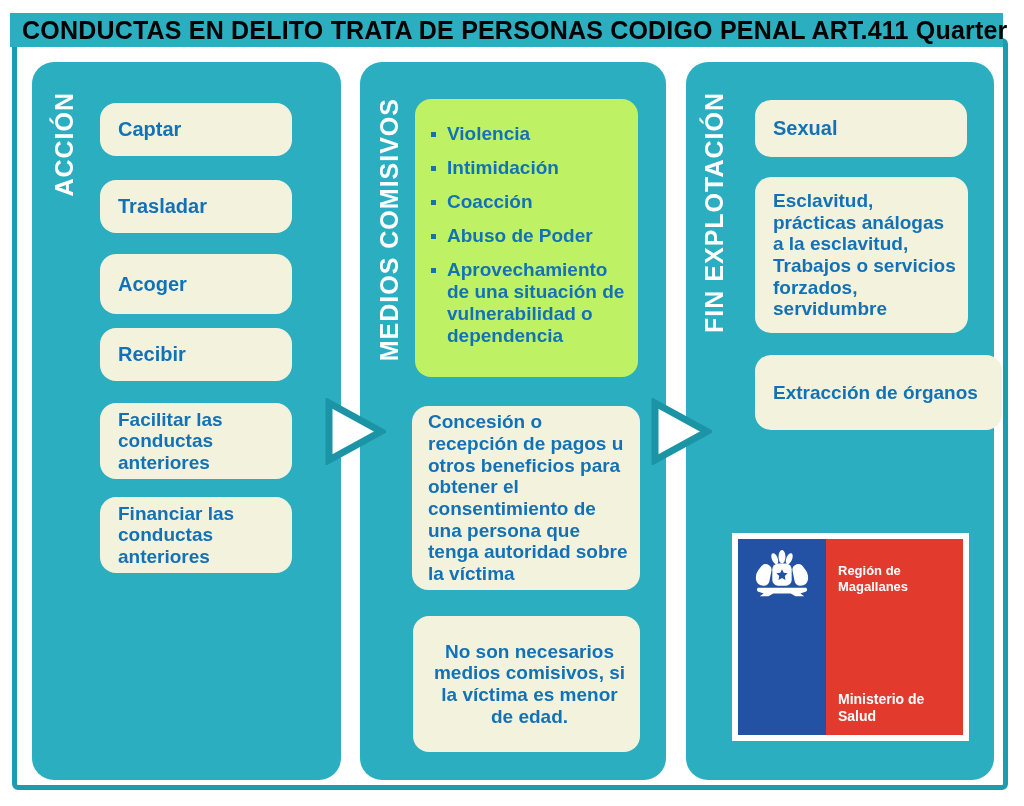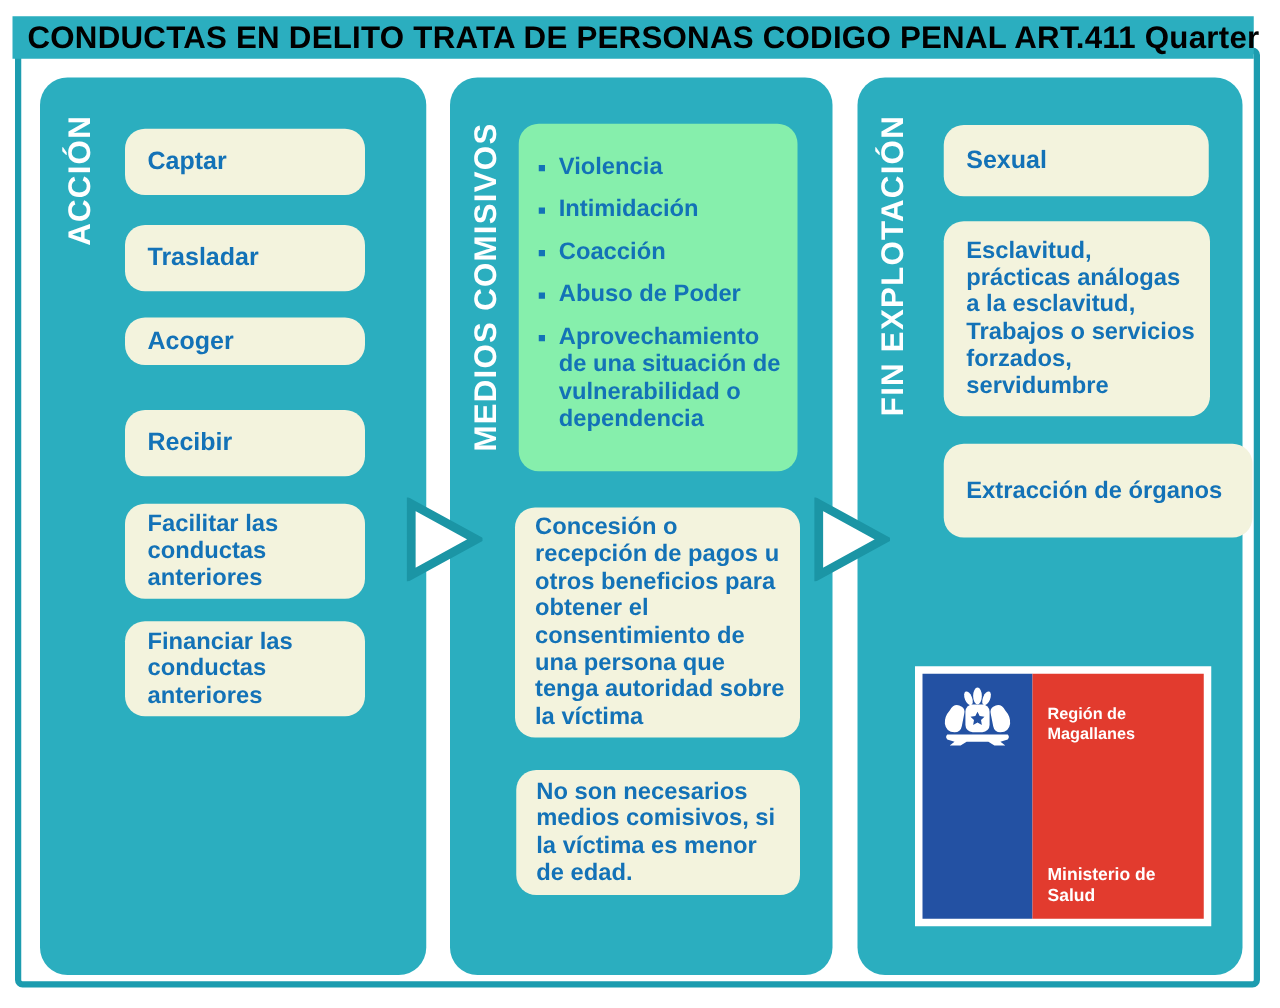--- a/index.html
+++ b/index.html
@@ -29,21 +29,21 @@
     position:absolute;color:#ffffff;font-weight:bold;font-size:25px;letter-spacing:1px;
     writing-mode:vertical-rl;transform:rotate(180deg);white-space:nowrap;
   }
   .card{
     position:absolute;background:#F3F3DD;border-radius:16px;
     color:#1372B7;font-weight:bold;font-size:20px;line-height:1.14;
     display:flex;align-items:center;padding:8px 10px 8px 18px;box-sizing:border-box;
   }
   .card.small-text{font-size:19px;}
   .bullets-card{
-    position:absolute;background:#86efac;border-radius:16px;box-sizing:border-box;
+    position:absolute;background:#bef264;border-radius:16px;box-sizing:border-box;
     padding:24px 10px 10px 16px;
   }
   .bullets-card ul{list-style:none;margin:0;padding:0;}
   .bullets-card li{
     display:flex;gap:11px;margin-bottom:12px;
     color:#1372B7;font-weight:bold;font-size:19px;line-height:1.16;
   }
   .bullet-marker{flex:none;width:5px;height:5px;background:#1372B7;margin-top:9px;}
   .arrow{position:absolute;width:62px;height:67px;}
   .logo{
@@ -69,21 +69,21 @@
   <div class="outer-border"></div>
 
   <div class="title-bar">
     <span>CONDUCTAS EN DELITO TRATA DE PERSONAS CODIGO PENAL ART.411 Quarter</span>
   </div>
 
   <section class="col col1">
     <div class="vlabel" style="left:18px;top:30px;">ACCIÓN</div>
     <div class="card" style="left:68px;top:41px;width:192px;height:53px;">Captar</div>
     <div class="card" style="left:68px;top:118px;width:192px;height:53px;">Trasladar</div>
-    <div class="card" style="left:68px;top:192px;width:192px;height:38px;">Acoger</div>
+    <div class="card" style="left:68px;top:192px;width:192px;height:60px;">Acoger</div>
     <div class="card" style="left:68px;top:266px;width:192px;height:53px;">Recibir</div>
     <div class="card small-text" style="left:68px;top:341px;width:192px;height:76px;">Facilitar las conductas anteriores</div>
     <div class="card small-text" style="left:68px;top:435px;width:192px;height:76px;">Financiar las conductas anteriores</div>
   </section>
 
   <section class="col col2">
     <div class="vlabel" style="left:15px;top:36px;">MEDIOS COMISIVOS</div>
     <div class="bullets-card" style="left:55px;top:37px;width:223px;height:278px;">
       <ul>
         <li>
@@ -102,21 +102,21 @@
             <span class="bullet-marker"></span>
             <span>Abuso de Poder</span>
           </li>
         <li>
             <span class="bullet-marker"></span>
             <span>Aprovechamiento de una situación de vulnerabilidad o dependencia</span>
           </li>
       </ul>
     </div>
     <div class="card small-text" style="left:52px;top:344px;width:228px;height:184px;padding-left:16px;">Concesión o recepción de pagos u otros beneficios para obtener el consentimiento de una persona que tenga autoridad sobre la víctima</div>
-    <div class="card small-text" style="left:53px;top:554px;width:227px;height:100px;padding-left:16px;">No son necesarios medios comisivos, si la víctima es menor de edad.</div>
+    <div class="card small-text" style="left:53px;top:554px;width:227px;height:136px;padding-left:16px;text-align:center;">No son necesarios medios comisivos, si la víctima es menor de edad.</div>
   </section>
 
   <section class="col col3">
     <div class="vlabel" style="left:14px;top:30px;">FIN EXPLOTACIÓN</div>
     <div class="card" style="left:69px;top:38px;width:212px;height:57px;">Sexual</div>
     <div class="card small-text" style="left:69px;top:115px;width:213px;height:156px;">Esclavitud, prácticas análogas a la esclavitud, Trabajos o servicios forzados, servidumbre</div>
     <div class="card small-text" style="left:69px;top:293px;width:247px;height:75px;">Extracción de órganos</div>
 
     <div class="logo" style="left:46px;top:471px;width:237px;height:208px;">
       <div class="logo-blue">

